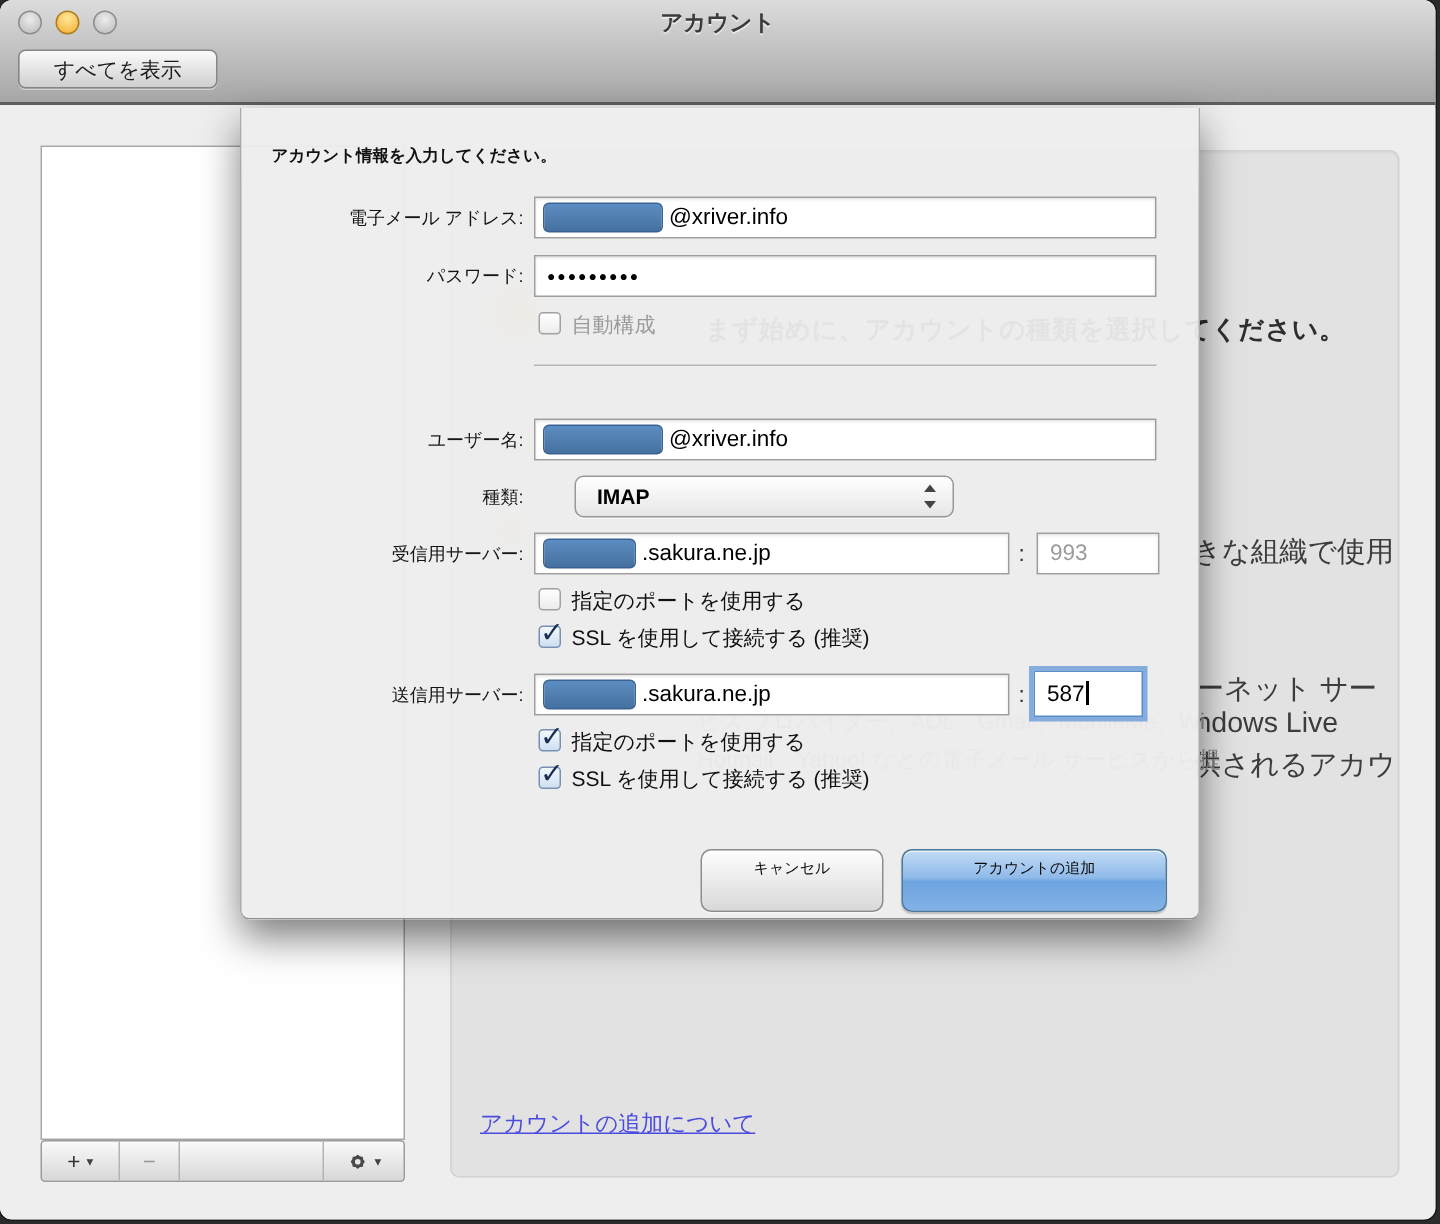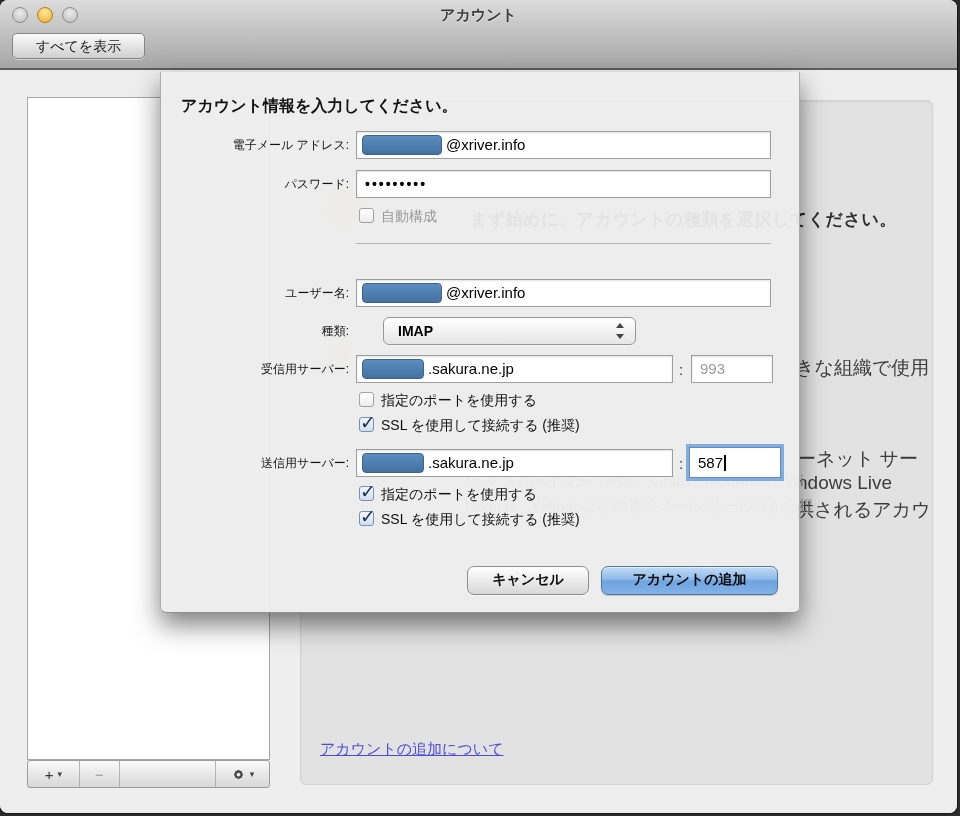--- a/index.html
+++ b/index.html
@@ -47,21 +47,21 @@
   .blob { position:absolute; border-radius:50%; background:radial-gradient(rgba(244,196,72,.75), rgba(244,196,72,0) 70%); }
 
   .help-link { position:absolute; left:320px; top:668px; font-size:15px; color:#4b4be0;
             text-decoration:underline; font-weight:500; cursor:pointer; }
 
   
   .sheet { position:absolute; left:160px; top:0px; width:640px; height:541px;
             background:rgba(237,237,237,.95);
             border-left:1px solid #ababab; border-right:1px solid #ababab; border-bottom:1px solid #8f8f8f;
             border-radius:0 0 6px 6px; box-shadow:0 12px 26px rgba(0,0,0,.5); }
-  .sheet-header { position:absolute; left:20px; top:24px; font-size:16px; font-weight:bold; color:#111; }
+  .sheet-header { position:absolute; left:20px; top:24px; font-size:11px; font-weight:bold; color:#111; }
 
   .row-label { position:absolute; left:0; width:188px; text-align:right; font-size:12px;
             color:#141414; line-height:28px; white-space:nowrap; }
   .tfield { position:absolute; height:28px; background:#fff; border:1px solid #9e9e9e;
             box-shadow:inset 0 1px 2px rgba(0,0,0,.12); }
   .redact { position:absolute; top:3px; height:20px; background:linear-gradient(#5c8dc1,#44719f);
             border:1px solid #3a6394; border-radius:4px; }
   .fval { position:absolute; top:0; font-size:15px; color:#000; line-height:26px; white-space:nowrap; }
   .fval.dots { font-size:14px; letter-spacing:2px; font-weight:bold; }
   .colon { position:absolute; font-size:15px; color:#333; }
@@ -82,22 +82,22 @@
   .popup { position:absolute; left:192px; width:253px; height:28px;
             background:linear-gradient(#ffffff,#e6e6e6); border:1px solid #979797; border-radius:6px;
             box-shadow:0 1px 0 rgba(255,255,255,.5); }
   .popup .pval { position:absolute; left:14px; top:0; line-height:26px; font-size:14px; font-weight:bold; color:#000; }
   .stepper { position:absolute; right:10px; top:4px; width:10px; height:18px; }
   .tri-up { position:absolute; left:1px; top:1px; width:0; height:0;
             border-left:4px solid transparent; border-right:4px solid transparent; border-bottom:5px solid #444; }
   .tri-down { position:absolute; left:1px; bottom:1px; width:0; height:0;
             border-left:4px solid transparent; border-right:4px solid transparent; border-top:5px solid #444; }
 
-  .btn { position:absolute; height:29px; border-radius:7px; font-size:14px; color:#0a0a0a;
-            text-align:center; line-height:25px;font-weight:bold; }
+  .btn { position:absolute; height:42px; border-radius:7px; font-size:10px; color:#0a0a0a;
+            text-align:center; line-height:25px; }
   .btn-cancel { left:306px; top:494px; width:122px;
             background:linear-gradient(#fefefe,#d8d8d8); border:1px solid #8d8d8d;
             box-shadow:0 1px 0 rgba(255,255,255,.5); }
   .btn-primary { left:440px; top:494px; width:177px;
             background:linear-gradient(#c3dbf5 0%, #8fbae9 45%, #6ea4e0 52%, #82b2e7 100%);
             border:1px solid #49799c; box-shadow:inset 0 1px 0 rgba(255,255,255,.65), 0 1px 1px rgba(0,0,0,.2); }
 </style>
 </head>
 <body>
 
@@ -199,21 +199,21 @@
         <span class="mark">✓</span>
       </div>
       <div class="cb-label" style="left:220px; top:345px;">SSL を使用して接続する (推奨)</div>
 
       <div class="row-label" style="top:377px;">送信用サーバー:</div>
       <div class="tfield" style="left:195px; top:377px; width:317px;">
         <span class="redact" style="left:5px; width:62px;"></span>
         <span class="fval" style="left:71px;">.sakura.ne.jp</span>
       </div>
       <span class="colon" style="left:518px; top:383px;">:</span>
-      <div class="tfield focus-ring" style="left:528px; top:375px; width:92px; height:31px;">
+      <div class="tfield focus-ring" style="left:528px; top:375px; width:73px; height:31px;">
         <span class="port-val" style="line-height:29px;"><span>587</span><span class="caret"></span></span>
       </div>
       <div class="cb checked" style="left:198px; top:414px;">
         <span class="mark">✓</span>
       </div>
       <div class="cb-label" style="left:220px; top:414px;">指定のポートを使用する</div>
       <div class="cb checked" style="left:198px; top:439px;">
         <span class="mark">✓</span>
       </div>
       <div class="cb-label" style="left:220px; top:439px;">SSL を使用して接続する (推奨)</div>

